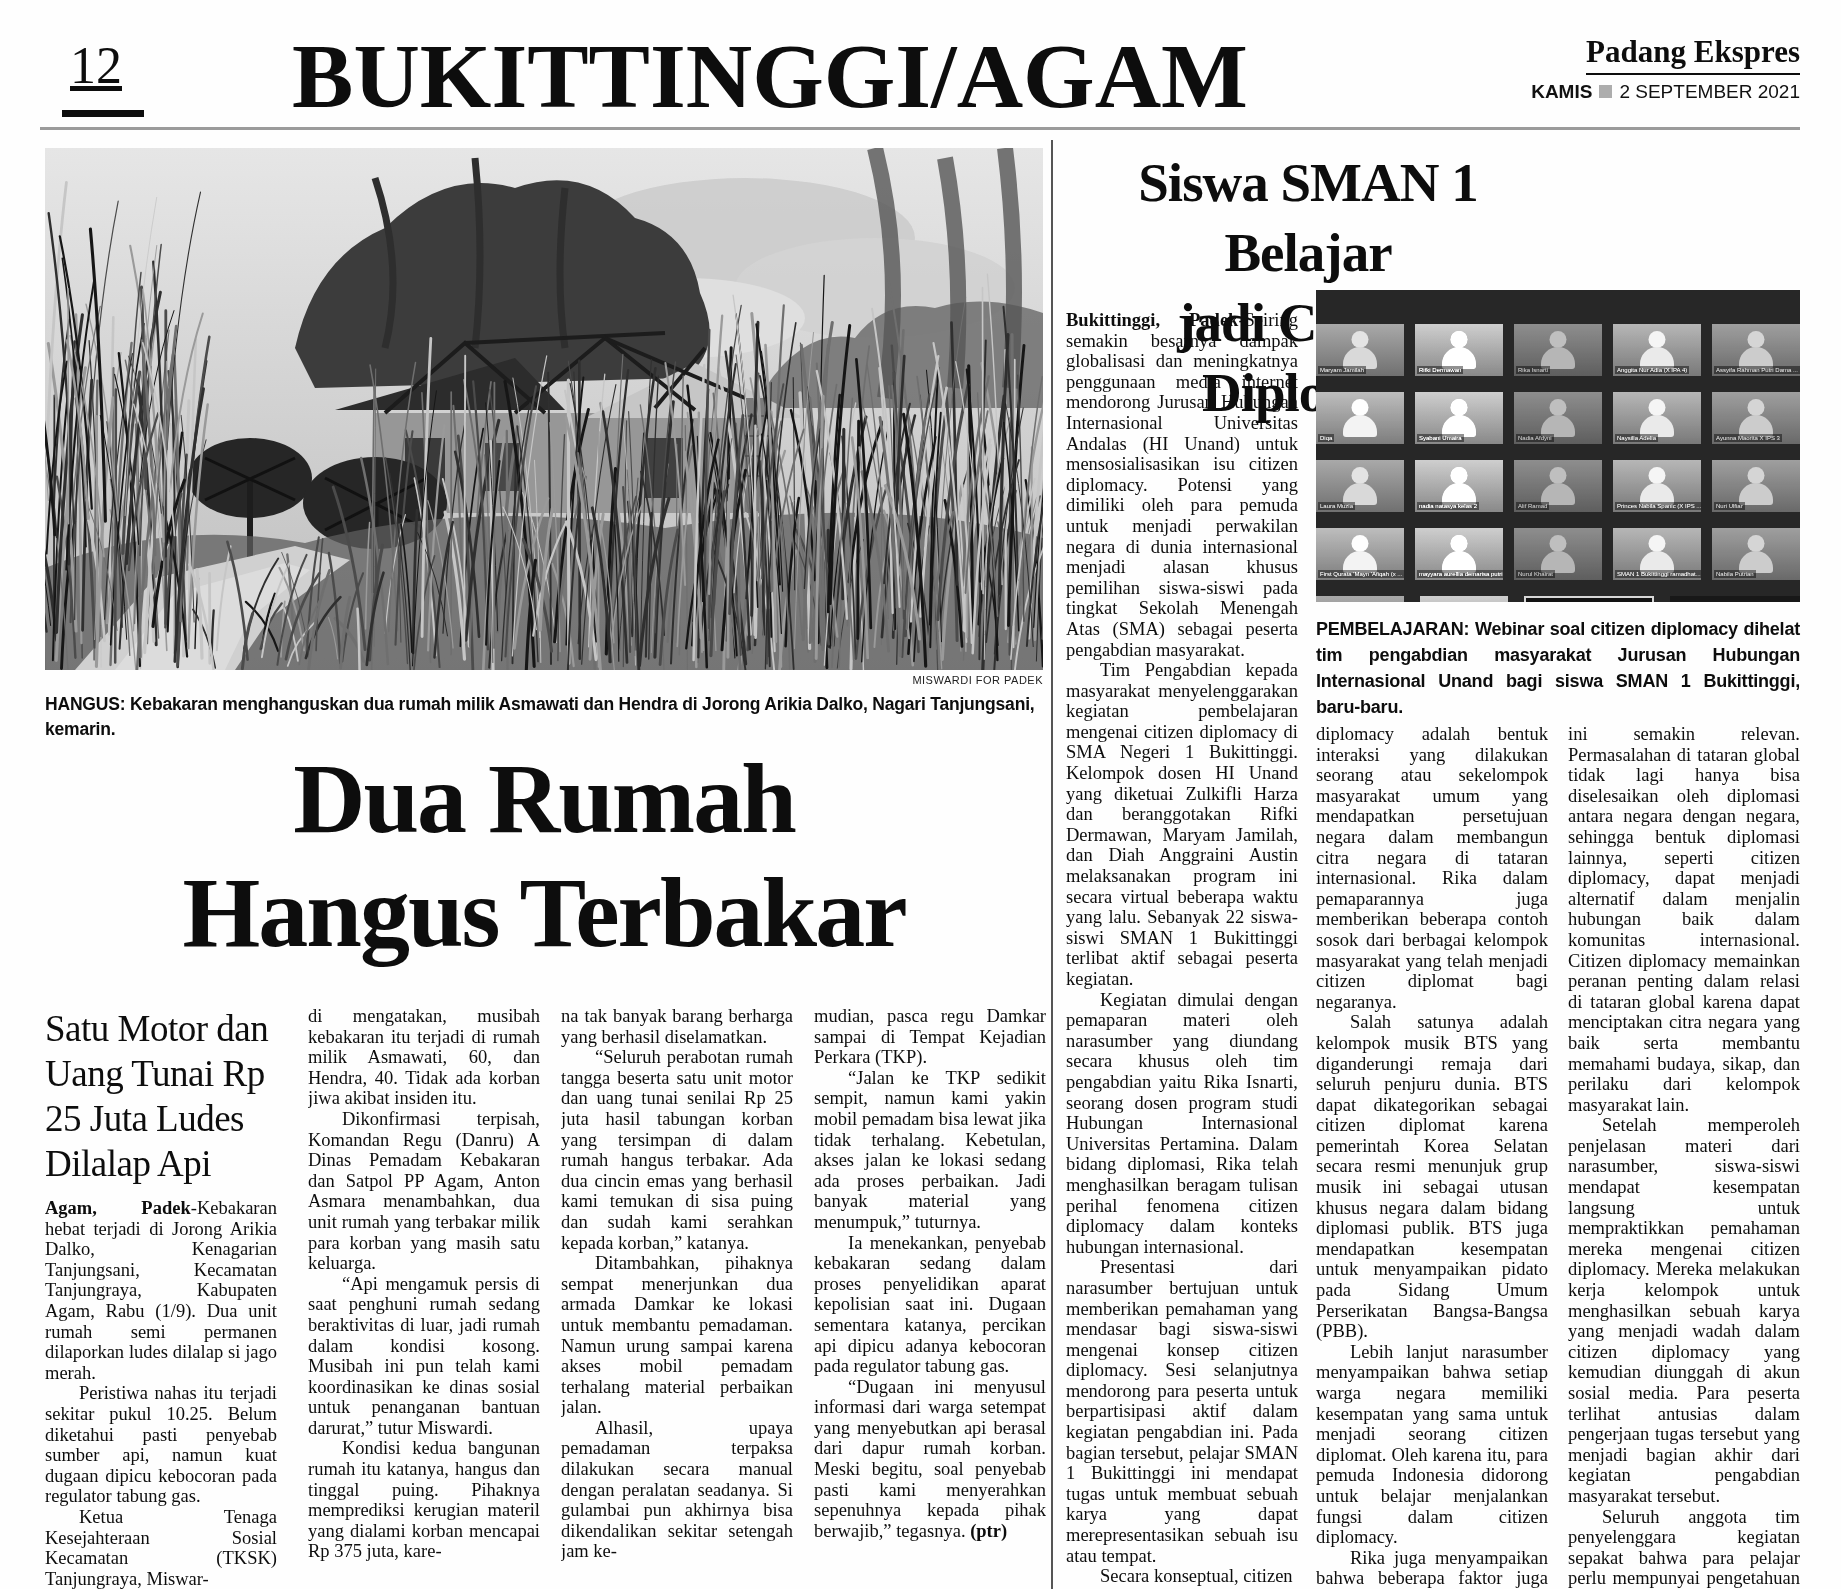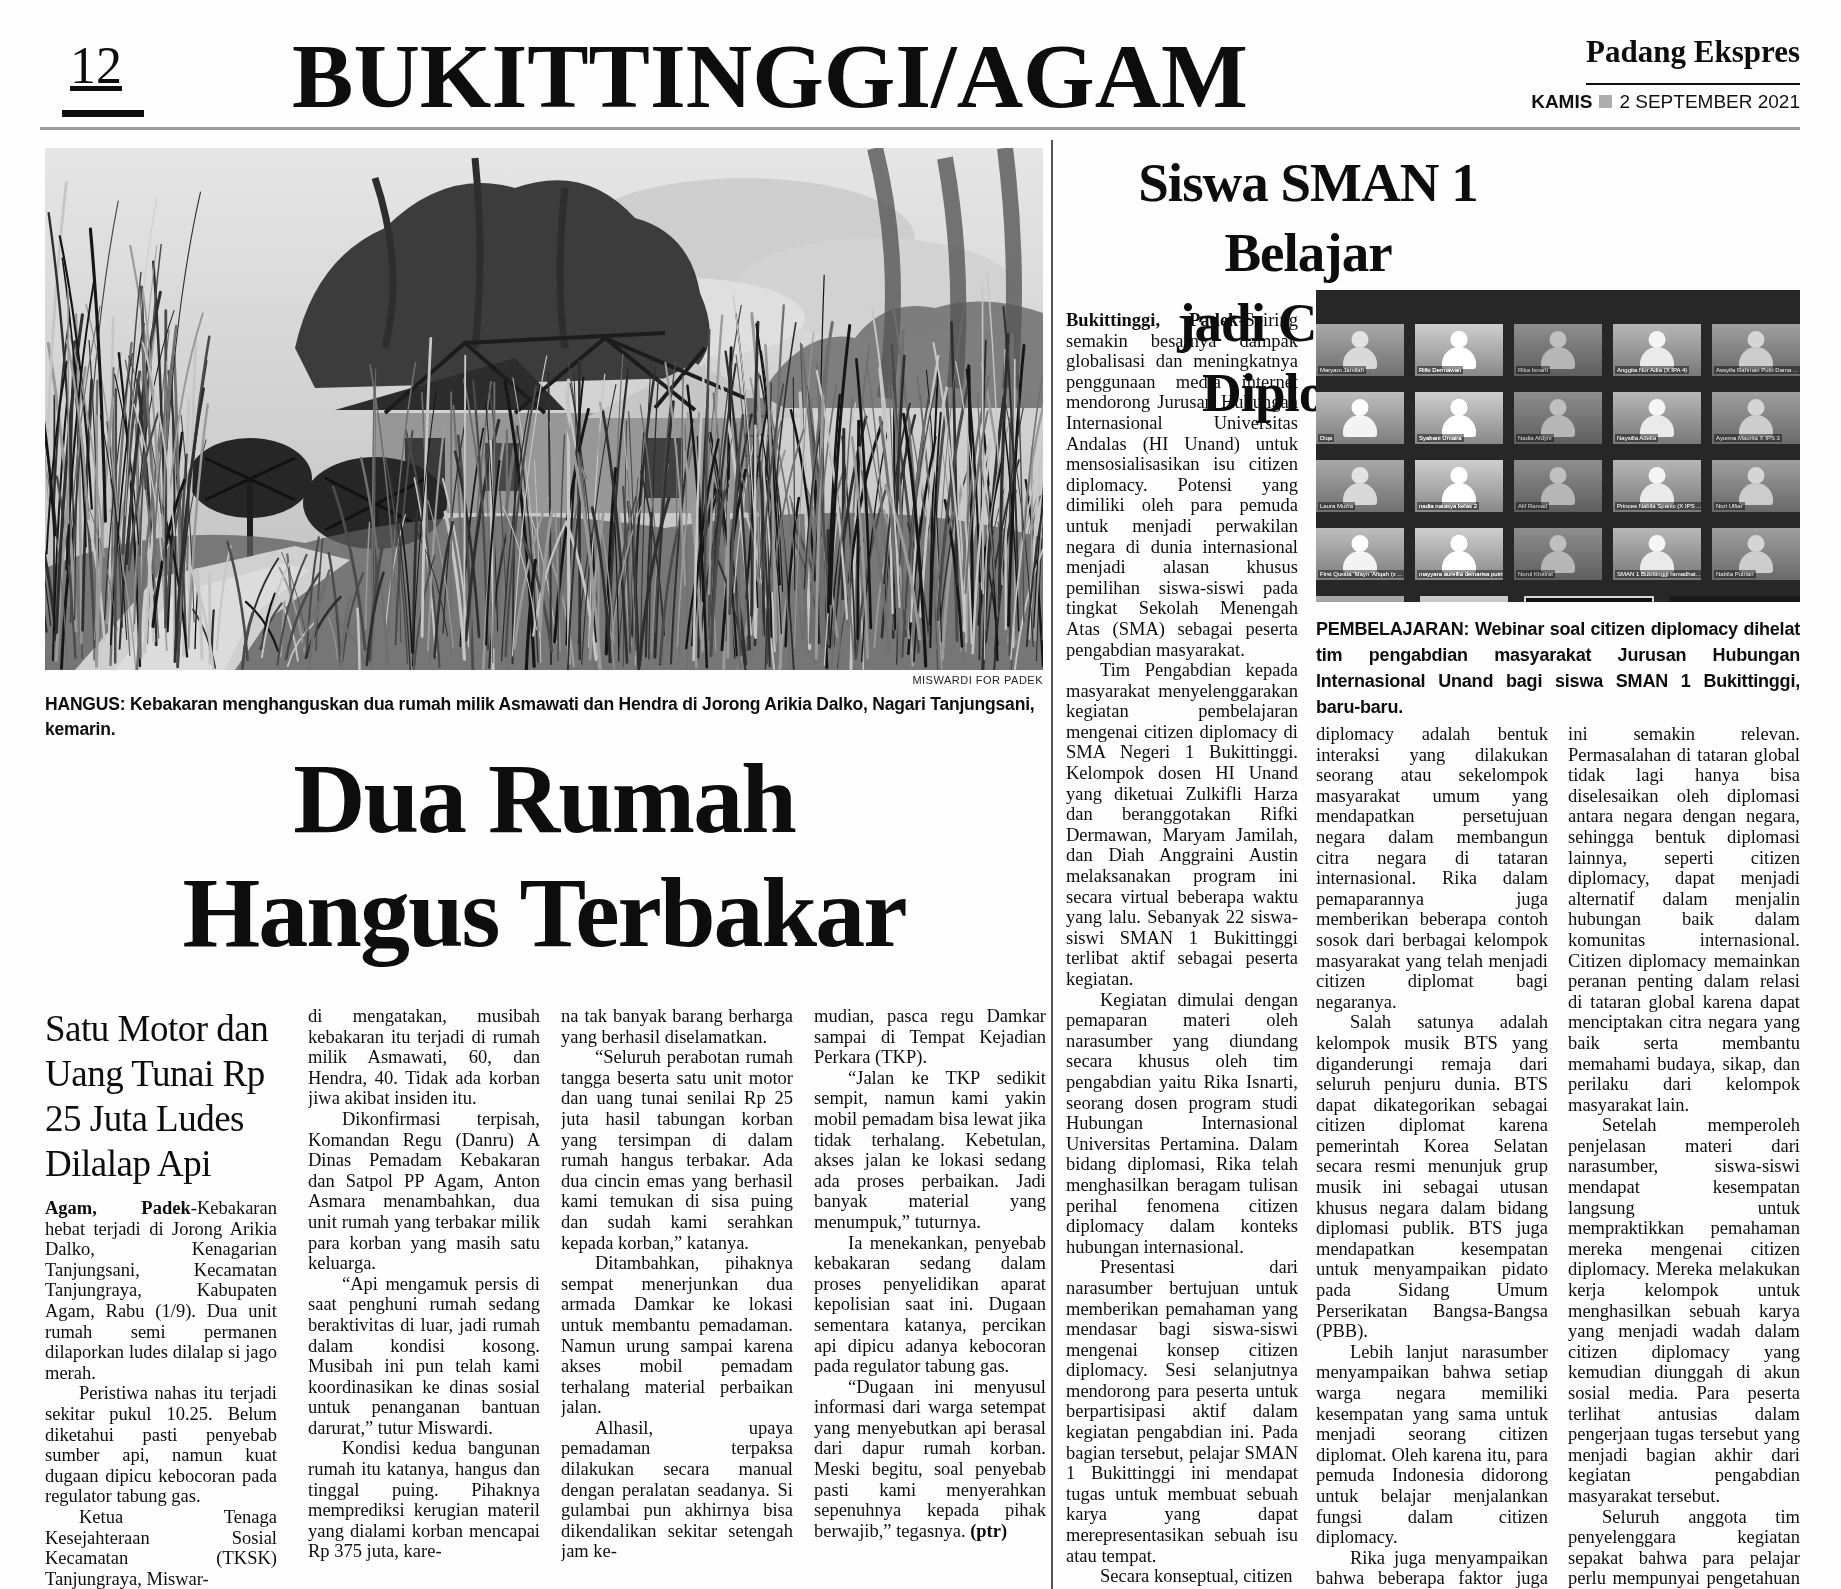--- a/index.html
+++ b/index.html
@@ -7,21 +7,21 @@
         font-family:"Liberation Serif",serif;color:#0d0d0d;}
   
   .page-num{position:absolute;left:70px;top:40px;font-size:52px;line-height:1;
             text-decoration:underline;font-family:"Liberation Serif",serif;}
   .page-num-bar{position:absolute;left:62px;top:110px;width:82px;height:7px;background:#0d0d0d;}
   .section-title{position:absolute;left:225px;top:16px;width:1090px;text-align:center;
             font-size:92px;line-height:1;font-weight:bold;letter-spacing:0;
             font-family:"Liberation Serif",serif;margin-top:14px;}
   .masthead{position:absolute;right:41px;top:36px;text-align:right;}
   .masthead-name{display:inline-block;font-size:31px;font-weight:bold;line-height:1.05;
-            border-bottom:2px solid #0d0d0d;padding-bottom:14px;font-family:"Liberation Serif",serif;}
+            border-bottom:2px solid #0d0d0d;padding-bottom:4px;font-family:"Liberation Serif",serif;}
   .masthead-date{margin-top:6px;display:flex;align-items:center;justify-content:flex-end;gap:7px;
             font-family:"Liberation Sans",sans-serif;font-size:19px;color:#111;}
   .masthead-date .day{font-weight:bold;margin-left:15px;}
   .date-square{width:13px;height:13px;background:#adadad;display:inline-block;}
   .header-rule{position:absolute;left:40px;top:127px;width:1760px;height:3px;background:#9b9b9b;}
   .story-divider{position:absolute;left:1051px;top:140px;width:2px;height:1449px;background:#555;}
   
   .fire-photo{position:absolute;left:45px;top:148px;width:998px;height:522px;overflow:hidden;background:#cfcfcf;}
   .photo-credit{position:absolute;left:45px;top:674px;width:998px;text-align:right;
             font-family:"Liberation Sans",sans-serif;font-size:11px;letter-spacing:.5px;color:#222;}

